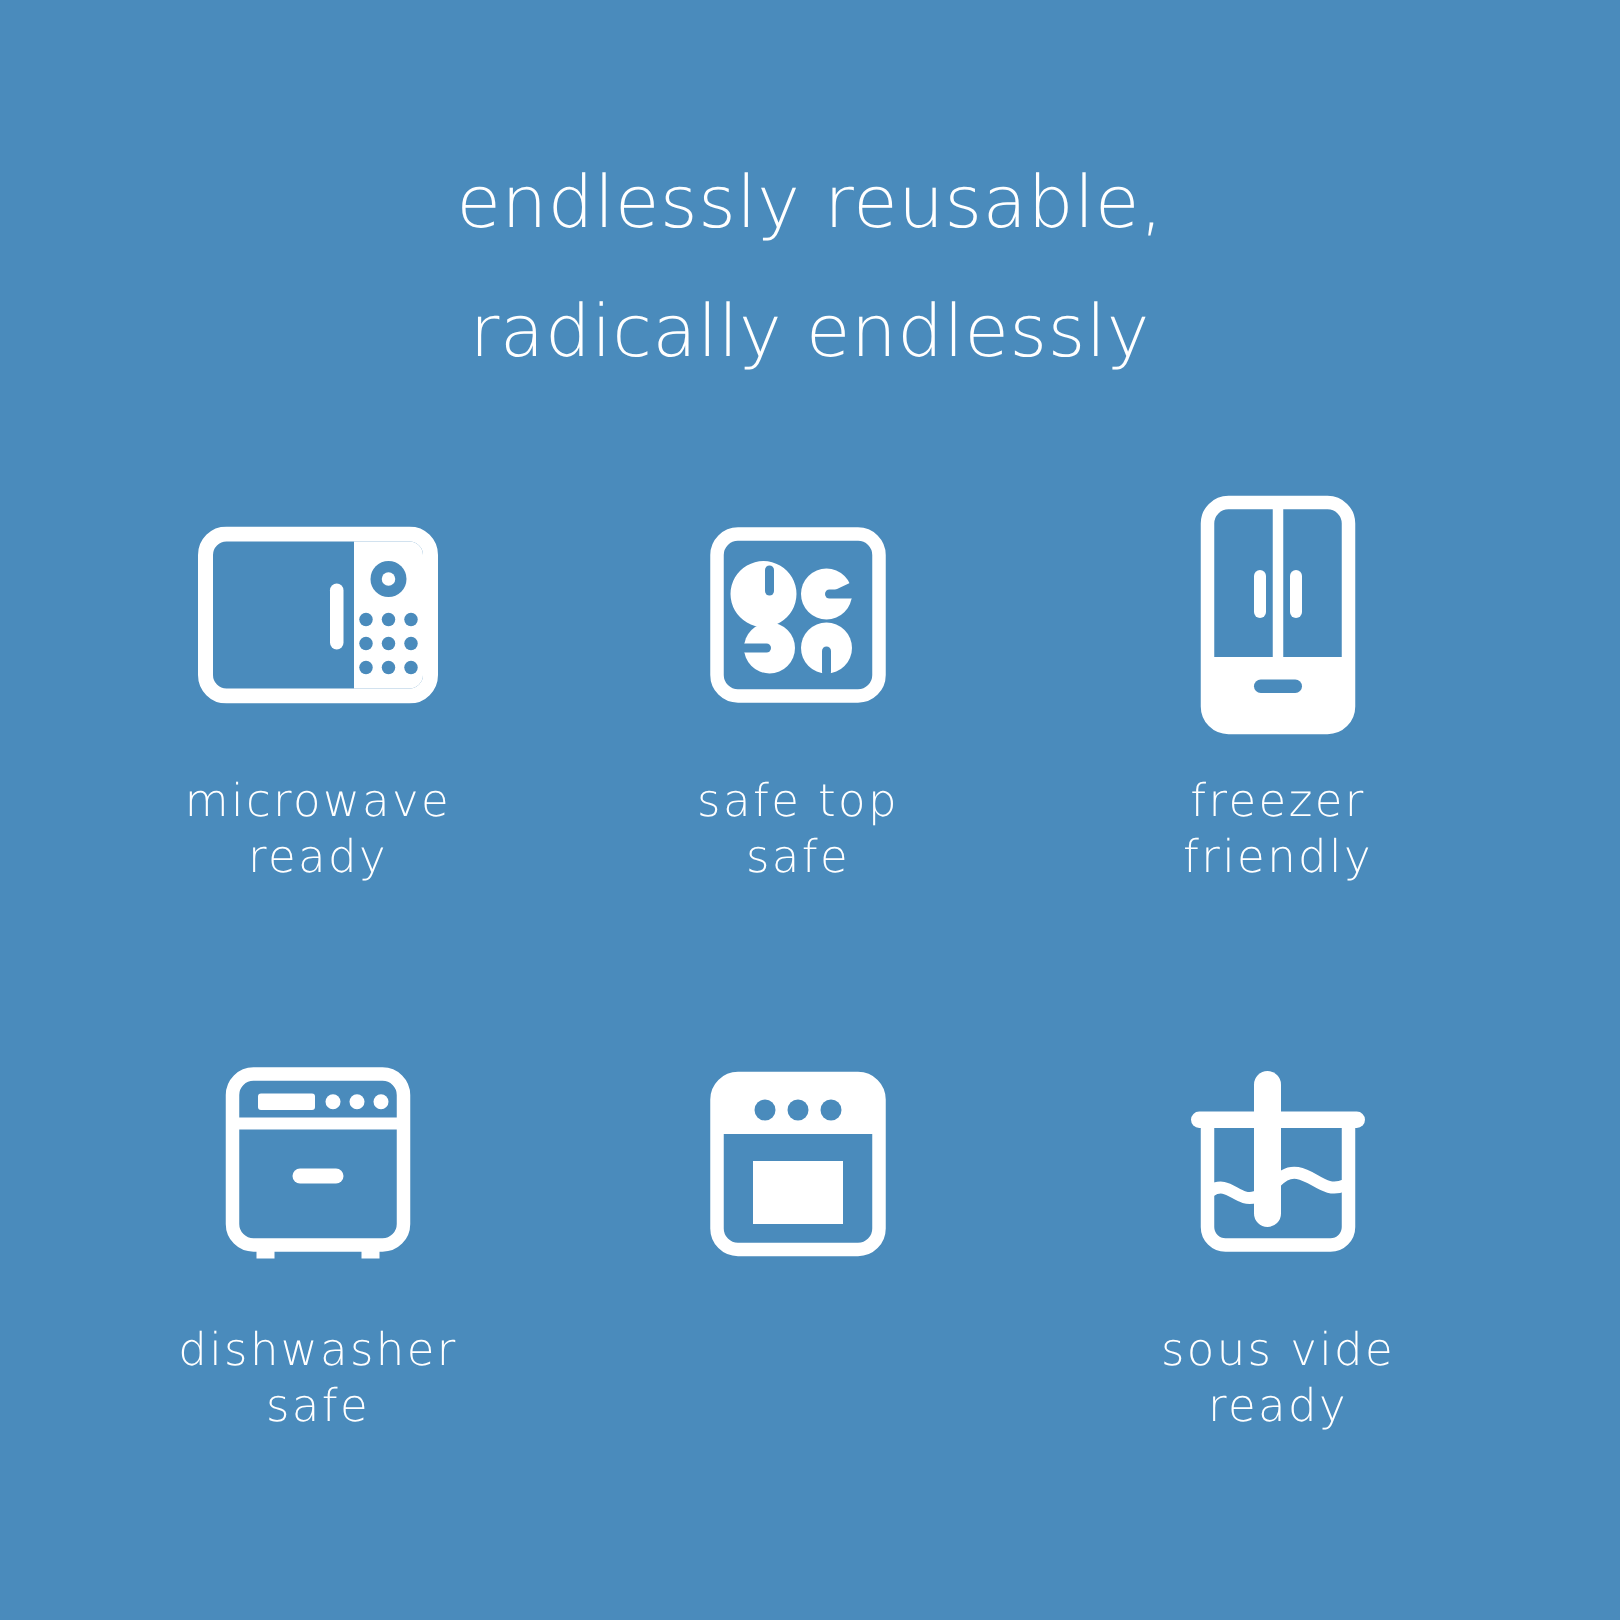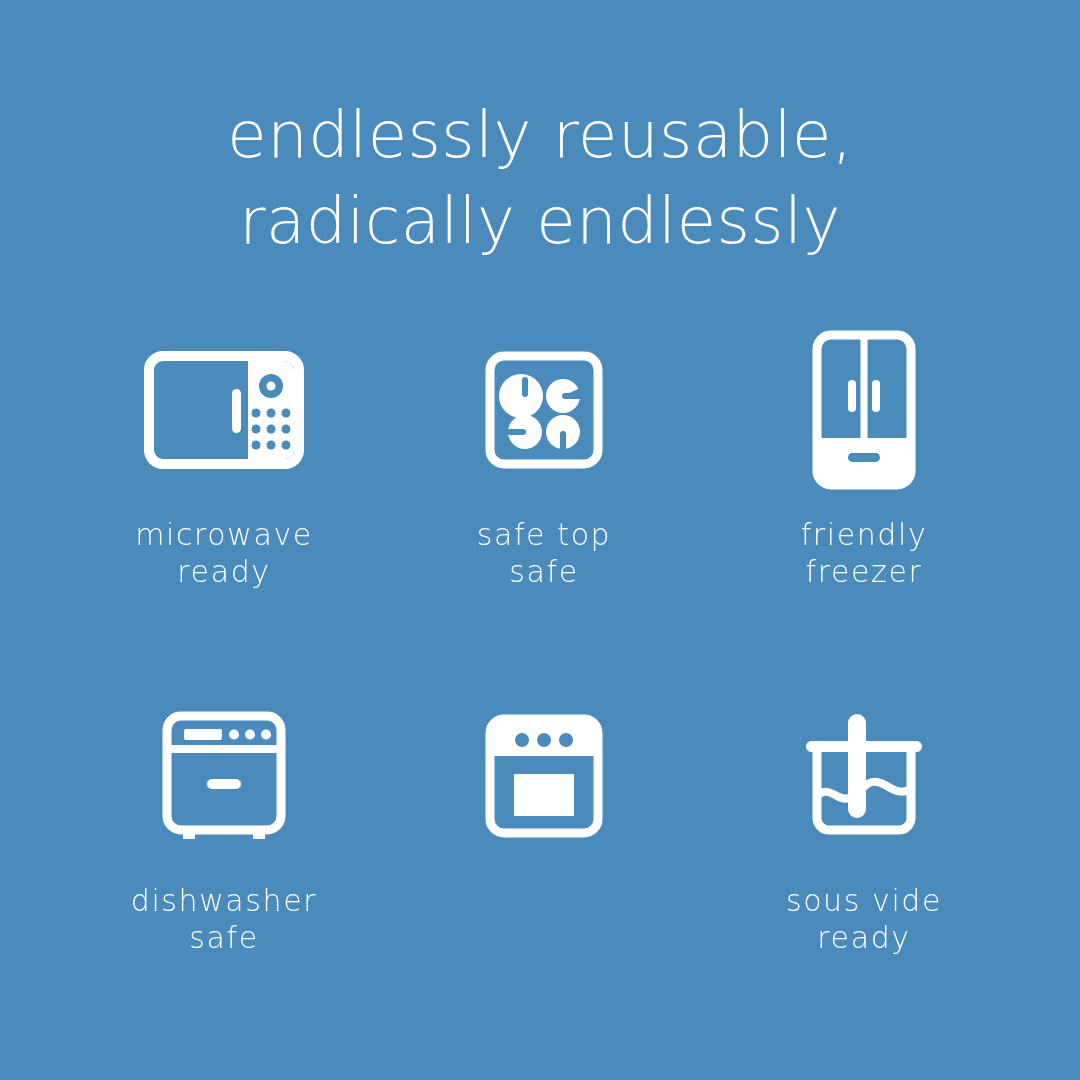--- a/index.html
+++ b/index.html
@@ -25,34 +25,34 @@
   
   .headline {
     position: absolute;
     top: 92px;
     left: 0;
     width: 1080px;
     text-align: center;
     color: #ffffff;
     font-family: "DejaVu Sans", sans-serif;
     font-weight: 300;
-    font-size: 64px;
+    font-size: 48px;
     line-height: 86px;
     letter-spacing: 0.5px;
   }
   .headline .hl-line {
     display: block;
     white-space: pre;
   }
 
   
   .grid {
     position: absolute;
     top: 320px;
-    left: 64px;
+    left: 52px;
     width: 960px;
     display: grid;
     grid-template-columns: repeat(3, 1fr);
     grid-template-rows: repeat(2, 300px);
     row-gap: 66px;
   }
   .cell {
     display: flex;
     flex-direction: column;
     align-items: center;
@@ -156,22 +156,22 @@
         <svg width="104" height="160" viewBox="0 0 104 160" fill="none" aria-hidden="true">
           <rect x="5" y="5" width="94" height="150" rx="14" ry="14" stroke="#ffffff" stroke-width="9" fill="none"></rect>
           <rect x="48.5" y="8" width="7" height="100" fill="#ffffff"></rect>
           <path d="M8 108 H96 V141 A11 11 0 0 1 85 152 H19 A11 11 0 0 1 8 141 Z" fill="#ffffff"></path>
           <rect x="36" y="123" width="32" height="9" rx="4.5" fill="#4a8bbc"></rect>
           <rect x="36" y="50" width="8" height="32" rx="4" fill="#ffffff"></rect>
           <rect x="60" y="50" width="8" height="32" rx="4" fill="#ffffff"></rect>
         </svg>
       </div>
       <div class="caption">
+        <span class="cap-line">freezer</span>
         <span class="cap-line">friendly</span>
-        <span class="cap-line">freezer</span>
       </div>
     </div>
 
     <div class="cell">
       <div class="icon-wrap">
         <svg width="124" height="130" viewBox="0 0 124 130" fill="none" aria-hidden="true">
           <rect x="5" y="5" width="114" height="114" rx="14" ry="14" stroke="#ffffff" stroke-width="9" fill="none"></rect>
           <line x1="9" y1="38" x2="115" y2="38" stroke="#ffffff" stroke-width="8"></line>
           <rect x="22" y="18" width="38" height="11" rx="2" fill="#ffffff"></rect>
           <circle cx="72" cy="23.5" r="5" fill="#ffffff"></circle>

